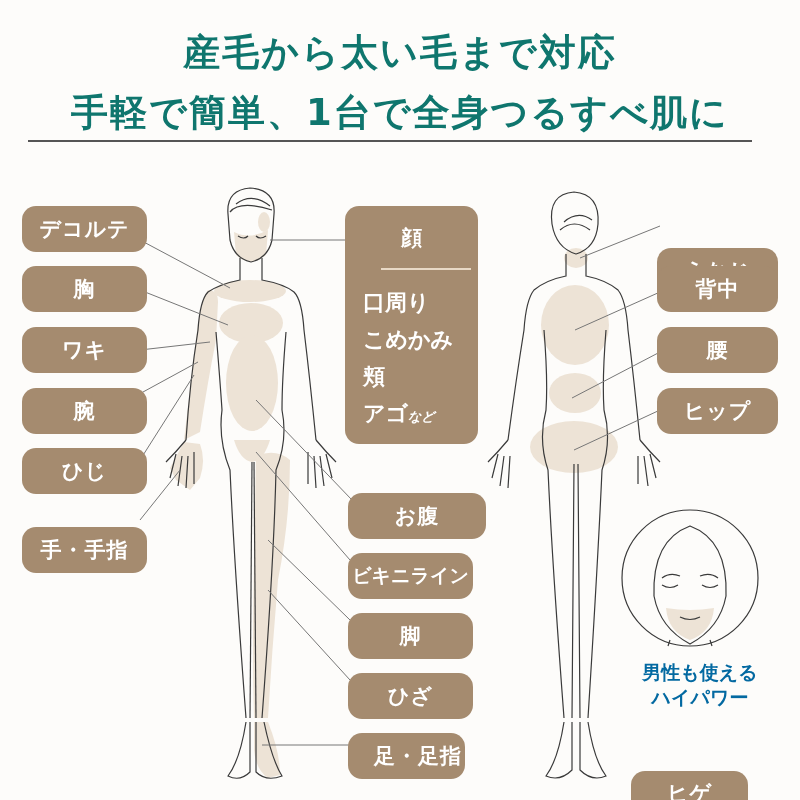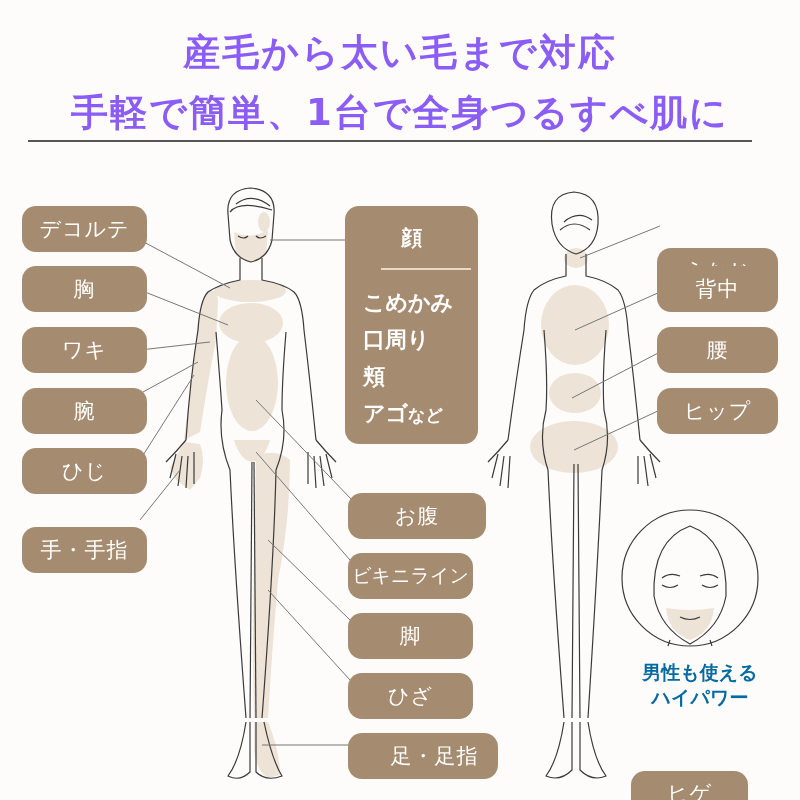--- a/index.html
+++ b/index.html
@@ -4,39 +4,39 @@
 <style>
   html, body { margin: 0; padding: 0; }
   body {
     width: 800px; height: 800px; overflow: hidden;
     background: #fdfcfa;
     font-family: "DejaVu Sans", sans-serif;
     position: relative;
   }
   .headline {
     position: absolute; left: 0; width: 800px; text-align: center;
-    color: #8b5cf6; font-weight: bold; font-size: 37px; letter-spacing: 2px;
+    color: #0f766e; font-weight: bold; font-size: 37px; letter-spacing: 2px;
   }
   #h1 { top: 28px; }
   #h2 { top: 88px; }
   .pill {
     position: absolute; background: #a58b6f; color: #fff;
-    border-radius: 14px; font-weight: normal; font-size: 21px;
+    border-radius: 14px; font-weight: bold; font-size: 21px;
     display: flex; align-items: center; justify-content: center;
     box-sizing: border-box; letter-spacing: 1px;
   }
   .face-box {
     position: absolute; left: 345px; top: 206px; width: 133px; height: 238px;
     background: #a58b6f; border-radius: 14px; color: #fff; font-weight: bold;
     box-sizing: border-box; padding: 18px 0 0 18px;
   }
   .face-box .title { text-align: center; font-size: 21px; margin-left: -18px; }
   .face-box .divider { width: 90px; height: 2px; background: #e8d9c6; margin: 16px 0 14px 18px; }
   .face-box .sub { font-size: 22px; line-height: 37px; }
-  .face-box .sub .small { font-size: 17px; }
+  .face-box .sub .small { font-size: 13px; font-style: italic; }
   svg.fig { position: absolute; left: 0; top: 0; }
   .caption {
     position: absolute; left: 600px; width: 200px; text-align: center;
     top: 660px; font-weight: bold; font-size: 19px; color: #0369a1; line-height: 25px;
   }
 </style>
 </head>
 <body>
 
 <div id="h1" class="headline">産毛から太い毛まで対応</div>
@@ -158,39 +158,39 @@
 <div class="pill" style="left:22px;top:448px;width:125px;height:46px;">
     <span>ひじ</span>
   </div>
 <div class="pill" style="left:22px;top:511px;width:125px;height:46px;margin-top:16px;">
     <span>手・手指</span>
   </div>
 
 <div class="face-box">
   <div class="title">顔</div>
   <div class="divider"></div>
+  <div class="sub">口周り</div>
   <div class="sub">こめかみ</div>
-  <div class="sub">口周り</div>
   <div class="sub">頬</div>
   <div class="sub"><span>アゴ</span><span class="small">など</span></div>
 </div>
 
 <div class="pill" style="left:348px;top:493px;width:138px;height:46px;">
     <span>お腹</span>
   </div>
 <div class="pill" style="left:348px;top:553px;width:125px;height:46px;font-size:19px;letter-spacing:0;">
     <span>ビキニライン</span>
   </div>
 <div class="pill" style="left:348px;top:613px;width:125px;height:46px;">
     <span>脚</span>
   </div>
 <div class="pill" style="left:348px;top:673px;width:125px;height:46px;">
     <span>ひざ</span>
   </div>
-<div class="pill" style="left:348px;top:733px;width:150px;height:46px;padding-left:23px;">
+<div class="pill" style="left:348px;top:733px;width:117px;height:46px;padding-left:23px;">
     <span>足・足指</span>
   </div>
 
 <div class="pill" style="left:657px;top:206px;width:121px;height:46px;margin-top:42px;">
     <span>うなじ</span>
   </div>
 <div class="pill" style="left:657px;top:266px;width:121px;height:46px;">
     <span>背中</span>
   </div>
 <div class="pill" style="left:657px;top:327px;width:121px;height:46px;">

